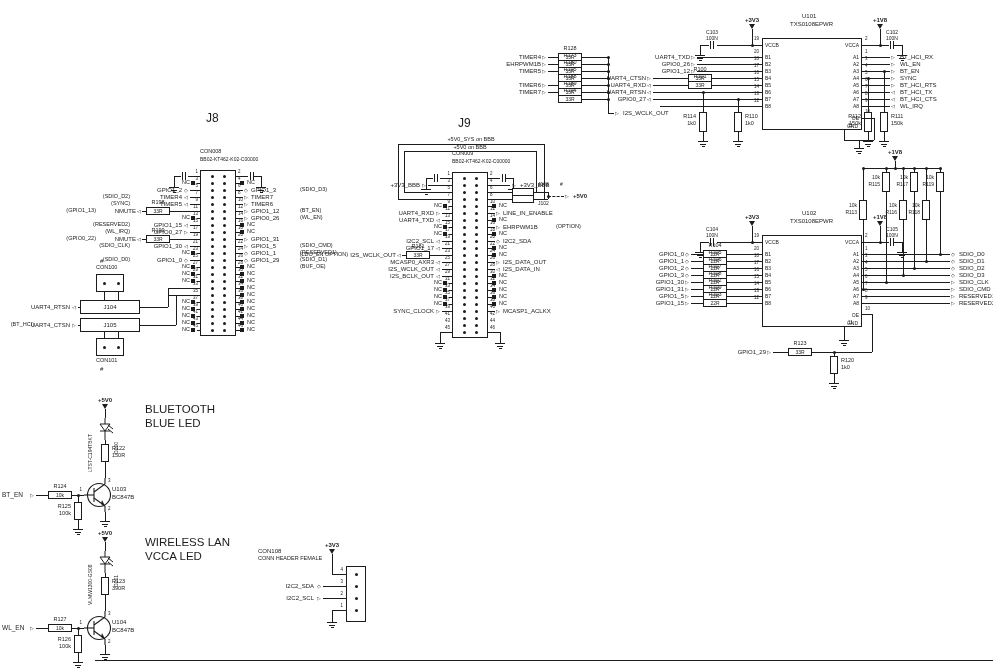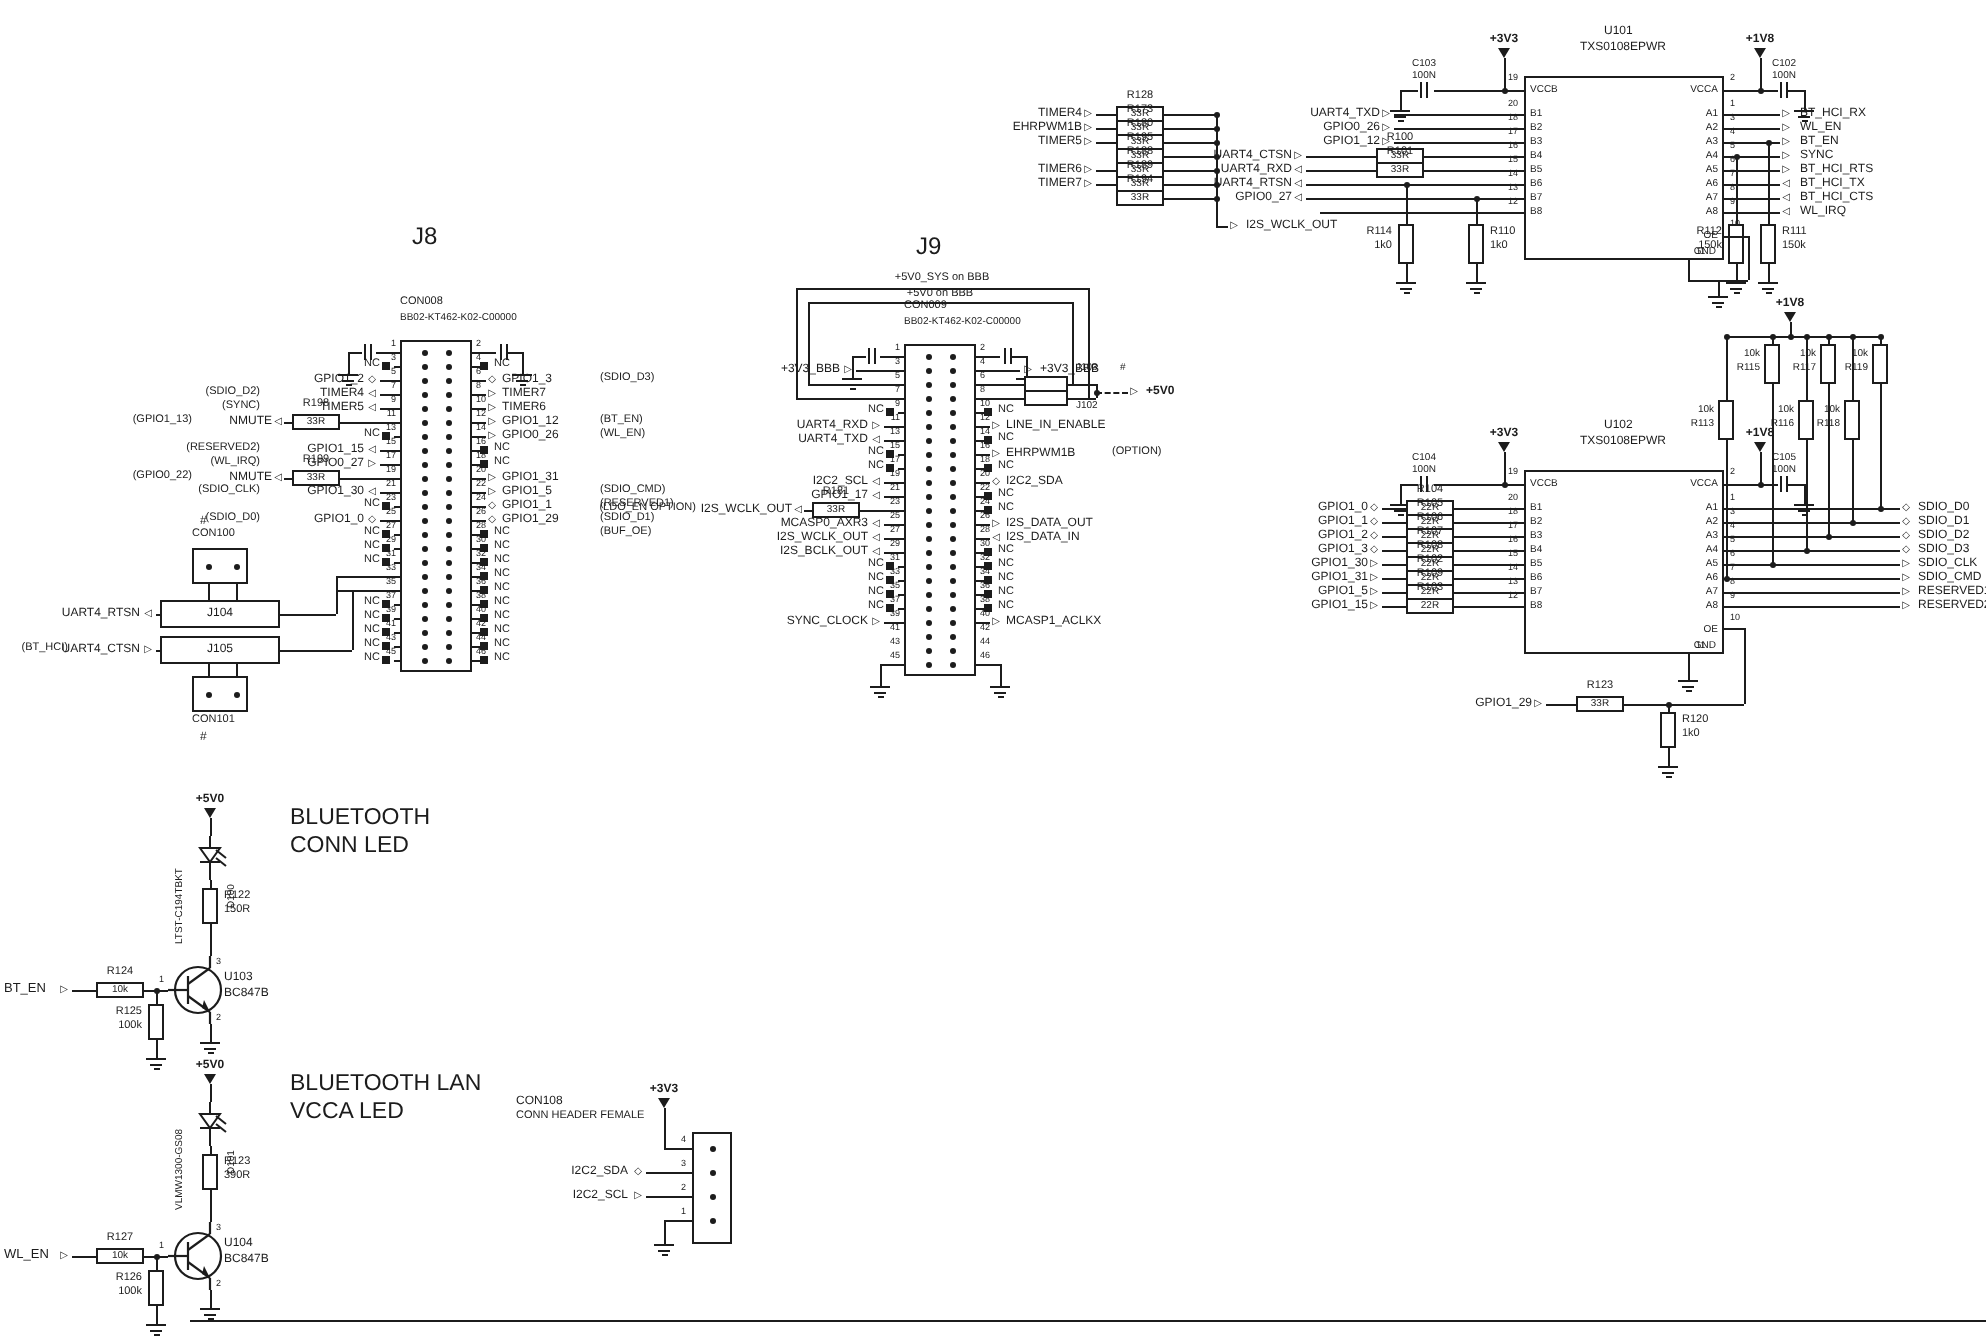--- a/index.html
+++ b/index.html
@@ -1083,21 +1083,21 @@
     <div class="w" style="left: 105px; top: 516px; width: 1px; height: 5px;"></div>
     <div class="w" style="left: 100px; top: 521px; width: 10px; height: 1px;"></div>
     <div class="w" style="left: 102px; top: 523.5px; width: 6px; height: 1px;"></div>
     <div class="w" style="left: 103.5px; top: 526px; width: 3px; height: 1px;"></div>
     <span class="t" style="font-size: 6px; left: 112px; top: 486px;">U103</span>
     <span class="t" style="font-size: 6px; left: 112px; top: 494px;">BC847B</span>
     <span class="t" style="font-size: 4.5px; left: 108px; top: 478.75px;">3</span>
     <span class="t" style="font-size: 4.5px; left: 108px; top: 506.75px;">2</span>
     <span class="t" style="font-size: 4.5px; left: -138px; width: 220px; text-align: right; top: 487.75px;">1</span>
     <span class="t" style="font-size: 11.5px; left: 145px; top: 404.25px;">BLUETOOTH</span>
-    <span class="t" style="font-size: 11.5px; left: 145px; top: 418.25px;">CONN LED</span>
+    <span class="t" style="font-size: 11.5px; left: 145px; top: 418.25px;">BLUE LED</span>
     <span class="t" style="font-size: 6px; font-weight: bold; left: -5px; width: 220px; text-align: center; top: 530px;">+5V0</span>
     <div class="ptri" style="left: 101.5px; top: 537px;"></div>
     <div class="w" style="left: 105px; top: 542px; width: 1px; height: 9px;"></div>
     <svg width="20" height="22" style="left: 95px; top: 551px;">
       <g stroke="#1c1c1c" fill="none" stroke-width="1">
     <line x1="10" y1="0" x2="10" y2="6"></line>
         <polygon points="5,6 15,6 10,13"></polygon>
     <line x1="5" y1="13" x2="15" y2="13"></line>
         <line x1="10" y1="13" x2="10" y2="22"></line>
     <line x1="13" y1="7" x2="18" y2="11"></line>
@@ -1143,21 +1143,21 @@
     <div class="w" style="left: 105px; top: 645px; width: 1px; height: 4px;"></div>
     <div class="w" style="left: 105px; top: 649px; width: 1px; height: 5px;"></div>
     <div class="w" style="left: 100px; top: 654px; width: 10px; height: 1px;"></div>
     <div class="w" style="left: 102px; top: 656.5px; width: 6px; height: 1px;"></div>
     <div class="w" style="left: 103.5px; top: 659px; width: 3px; height: 1px;"></div>
     <span class="t" style="font-size: 6px; left: 112px; top: 619px;">U104</span>
     <span class="t" style="font-size: 6px; left: 112px; top: 627px;">BC847B</span>
     <span class="t" style="font-size: 4.5px; left: 108px; top: 611.75px;">3</span>
     <span class="t" style="font-size: 4.5px; left: 108px; top: 639.75px;">2</span>
     <span class="t" style="font-size: 4.5px; left: -138px; width: 220px; text-align: right; top: 620.75px;">1</span>
-    <span class="t" style="font-size: 11.5px; left: 145px; top: 537.25px;">BLUETOOTH LAN</span>
+    <span class="t" style="font-size: 11.5px; left: 145px; top: 537.25px;">WIRELESS LAN</span>
     <span class="t" style="font-size: 11.5px; left: 145px; top: 551.25px;">VCCA LED</span>
     <span class="t" style="font-size: 6px; left: 258px; top: 548px;">CON108</span>
     <span class="t" style="font-size: 5.5px; left: 258px; top: 556.25px;">CONN HEADER FEMALE</span>
     <span class="t" style="font-size: 6px; font-weight: bold; left: 222px; width: 220px; text-align: center; top: 542px;">+3V3</span>
     <div class="ptri" style="left: 328.5px; top: 549px;"></div>
     <div class="w" style="left: 332px; top: 554px; width: 1px; height: 20px;"></div>
     <div class="box" style="left: 346px; top: 566px; width: 20px; height: 56px;"></div>
     <div class="dot" style="left: 354.5px; top: 572.5px;"></div>
     <span class="t" style="font-size: 4.5px; left: 123px; width: 220px; text-align: right; top: 567.75px;">4</span>
     <div class="dot" style="left: 354.5px; top: 584.5px;"></div>

